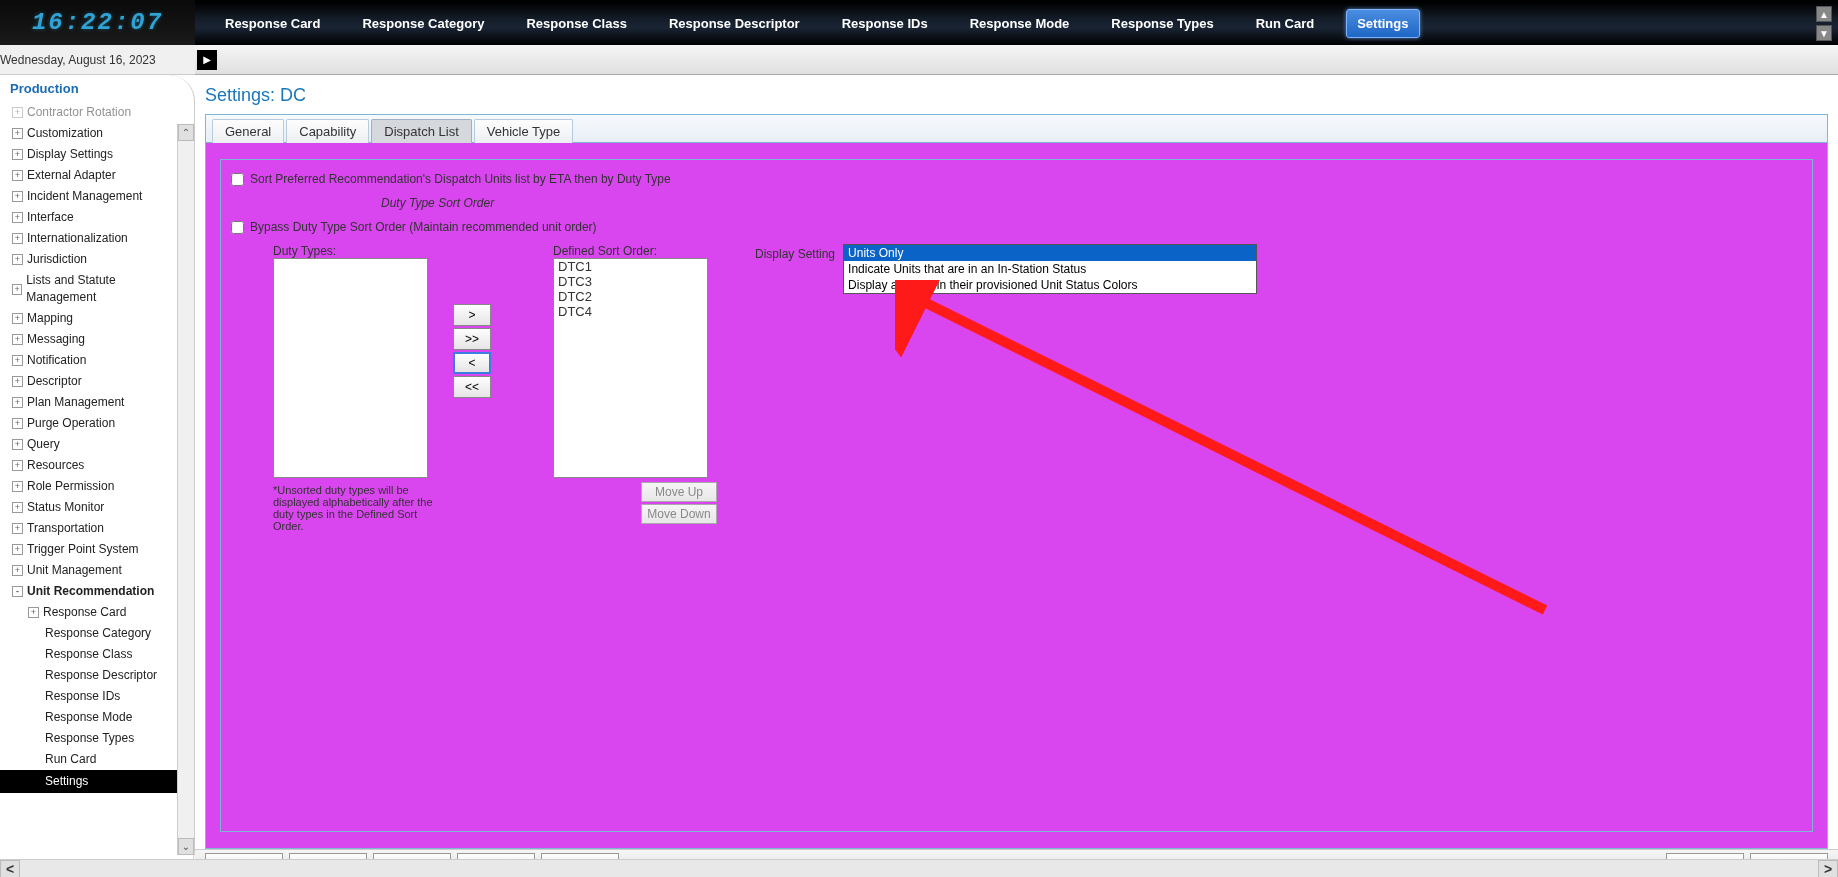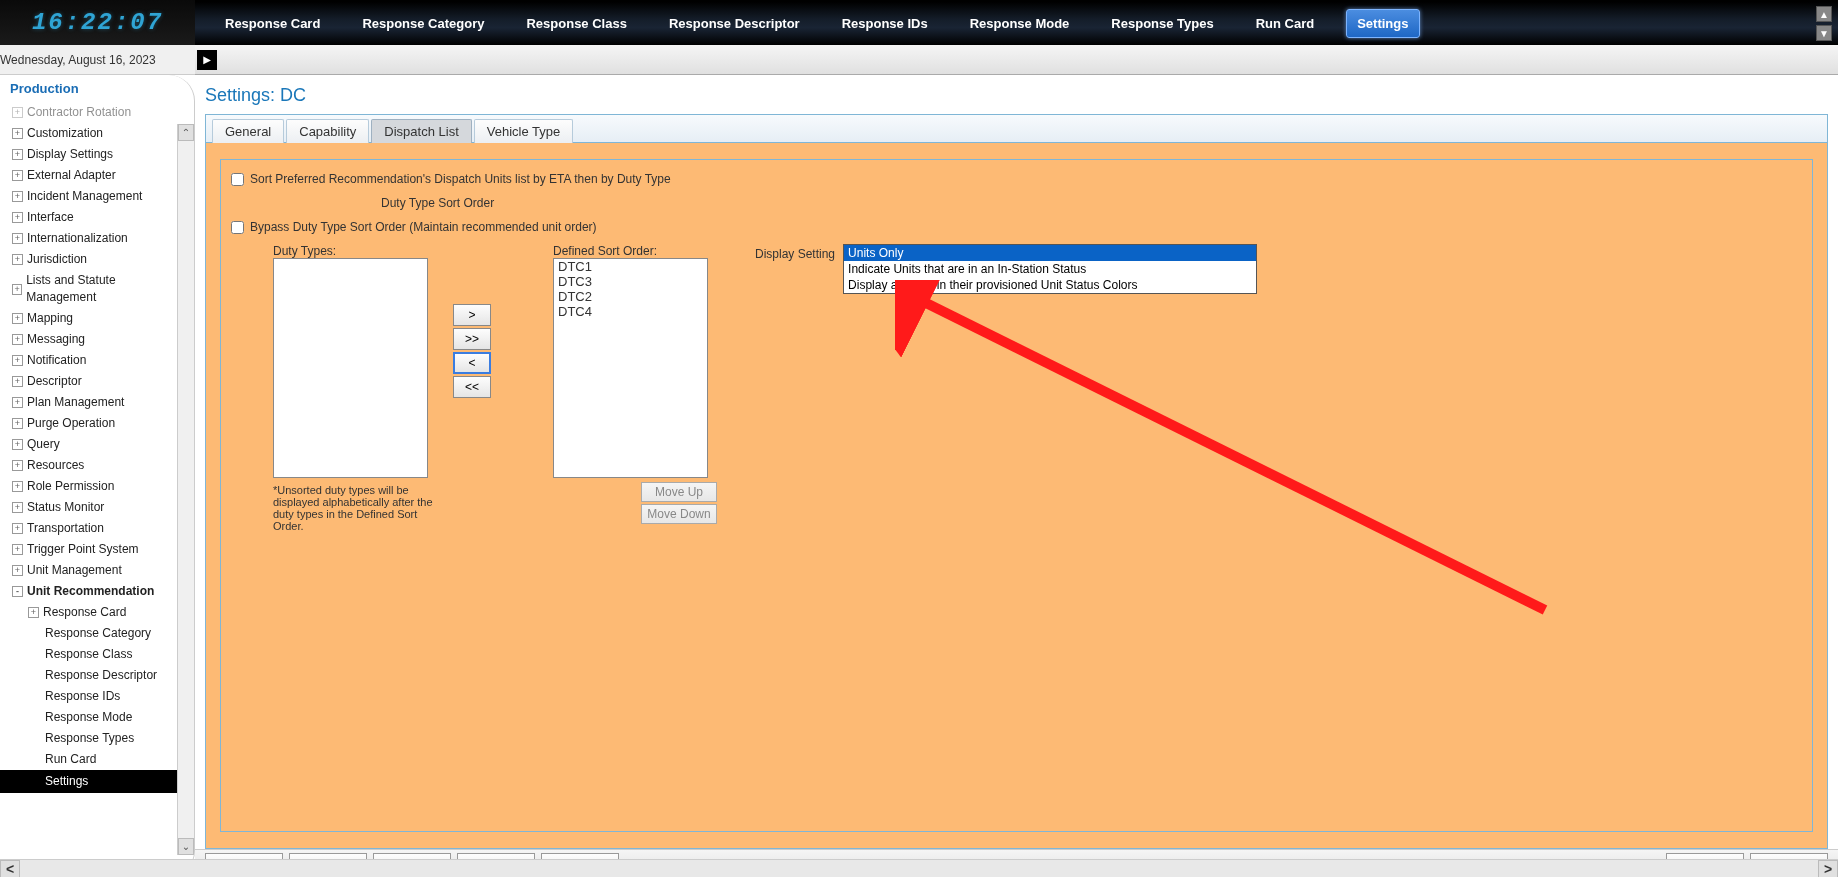--- a/index.html
+++ b/index.html
@@ -63,26 +63,26 @@
 
   
   .main {
     grid-column: 2; grid-row: 3; padding: 6px 10px 0 10px; display:flex; flex-direction:column; overflow:hidden; background:#fff;
   }
   .page-title { color:#1a77b9; font-size:18px; padding:4px 0 8px 0;}
   .panel { border:1px solid #7fb6d6; flex:1; display:flex; flex-direction:column; background:#fff; }
   .tabs { display:flex; border-bottom:1px solid #7fb6d6; background:linear-gradient(#f7fafd,#e6eef5); padding:3px 6px 0 6px; gap:2px;}
   .tab { padding:4px 12px; border:1px solid #b6cbdb; border-bottom:none; background:linear-gradient(#fdfdfd,#eceff2); cursor:pointer; font-size:13px; color:#333; position:relative; top:1px; border-radius:2px 2px 0 0;}
   .tab.active { background:#d5d8dc; border-color:#9fb1c1; }
-  .panel-body { flex:1; border-top:none; padding:16px 14px; background:#fdba74; position:relative;}
+  .panel-body { flex:1; border-top:none; padding:16px 14px; background:#d946ef; position:relative;}
   .inner-box { border:1px solid #7fb6d6; height:100%; padding:12px 10px; position:relative;}
 
   .chk-row { display:flex; align-items:center; gap:6px; font-size:12px; color:#333; margin-bottom:10px;}
   .chk-row input[type=checkbox]{ width:13px; height:13px;}
-  .section-label { font-size:12px; color:#333; margin:0 0 10px 150px;}
+  .section-label { font-size:12px; color:#333; margin:0 0 10px 150px;font-style:italic;}
   .form-row { display:flex; gap:20px; align-items:flex-start;}
   .col { display:flex; flex-direction:column; font-size:12px; color:#333;padding-left:42px;}
   .listbox { width:155px; height:220px; border:1px solid #888; background:#fff; overflow:auto; font-size:13px;}
   .listbox .opt { padding:0 4px; cursor:pointer;}
   .move-btns { display:flex; flex-direction:column; gap:2px; margin-top:60px;}
   .move-btns button { width:38px; height:22px; border:1px solid #888; background:linear-gradient(#fdfdfd,#e5e5e5); cursor:pointer; font-size:12px;}
   .move-btns button.focused { border:2px solid #3b7de0; }
   .move-order-btns { display:flex; flex-direction:column; gap:2px; margin-top:4px; width:76px; align-self:flex-end; margin-left:88px;}
   .move-order-btns button { height:20px; border:1px solid #aaa; background:linear-gradient(#f5f5f5,#e7e7e7); color:#888; font-size:12px;}
   .note { font-size:11px; color:#333; width:160px; margin-top:6px;}

